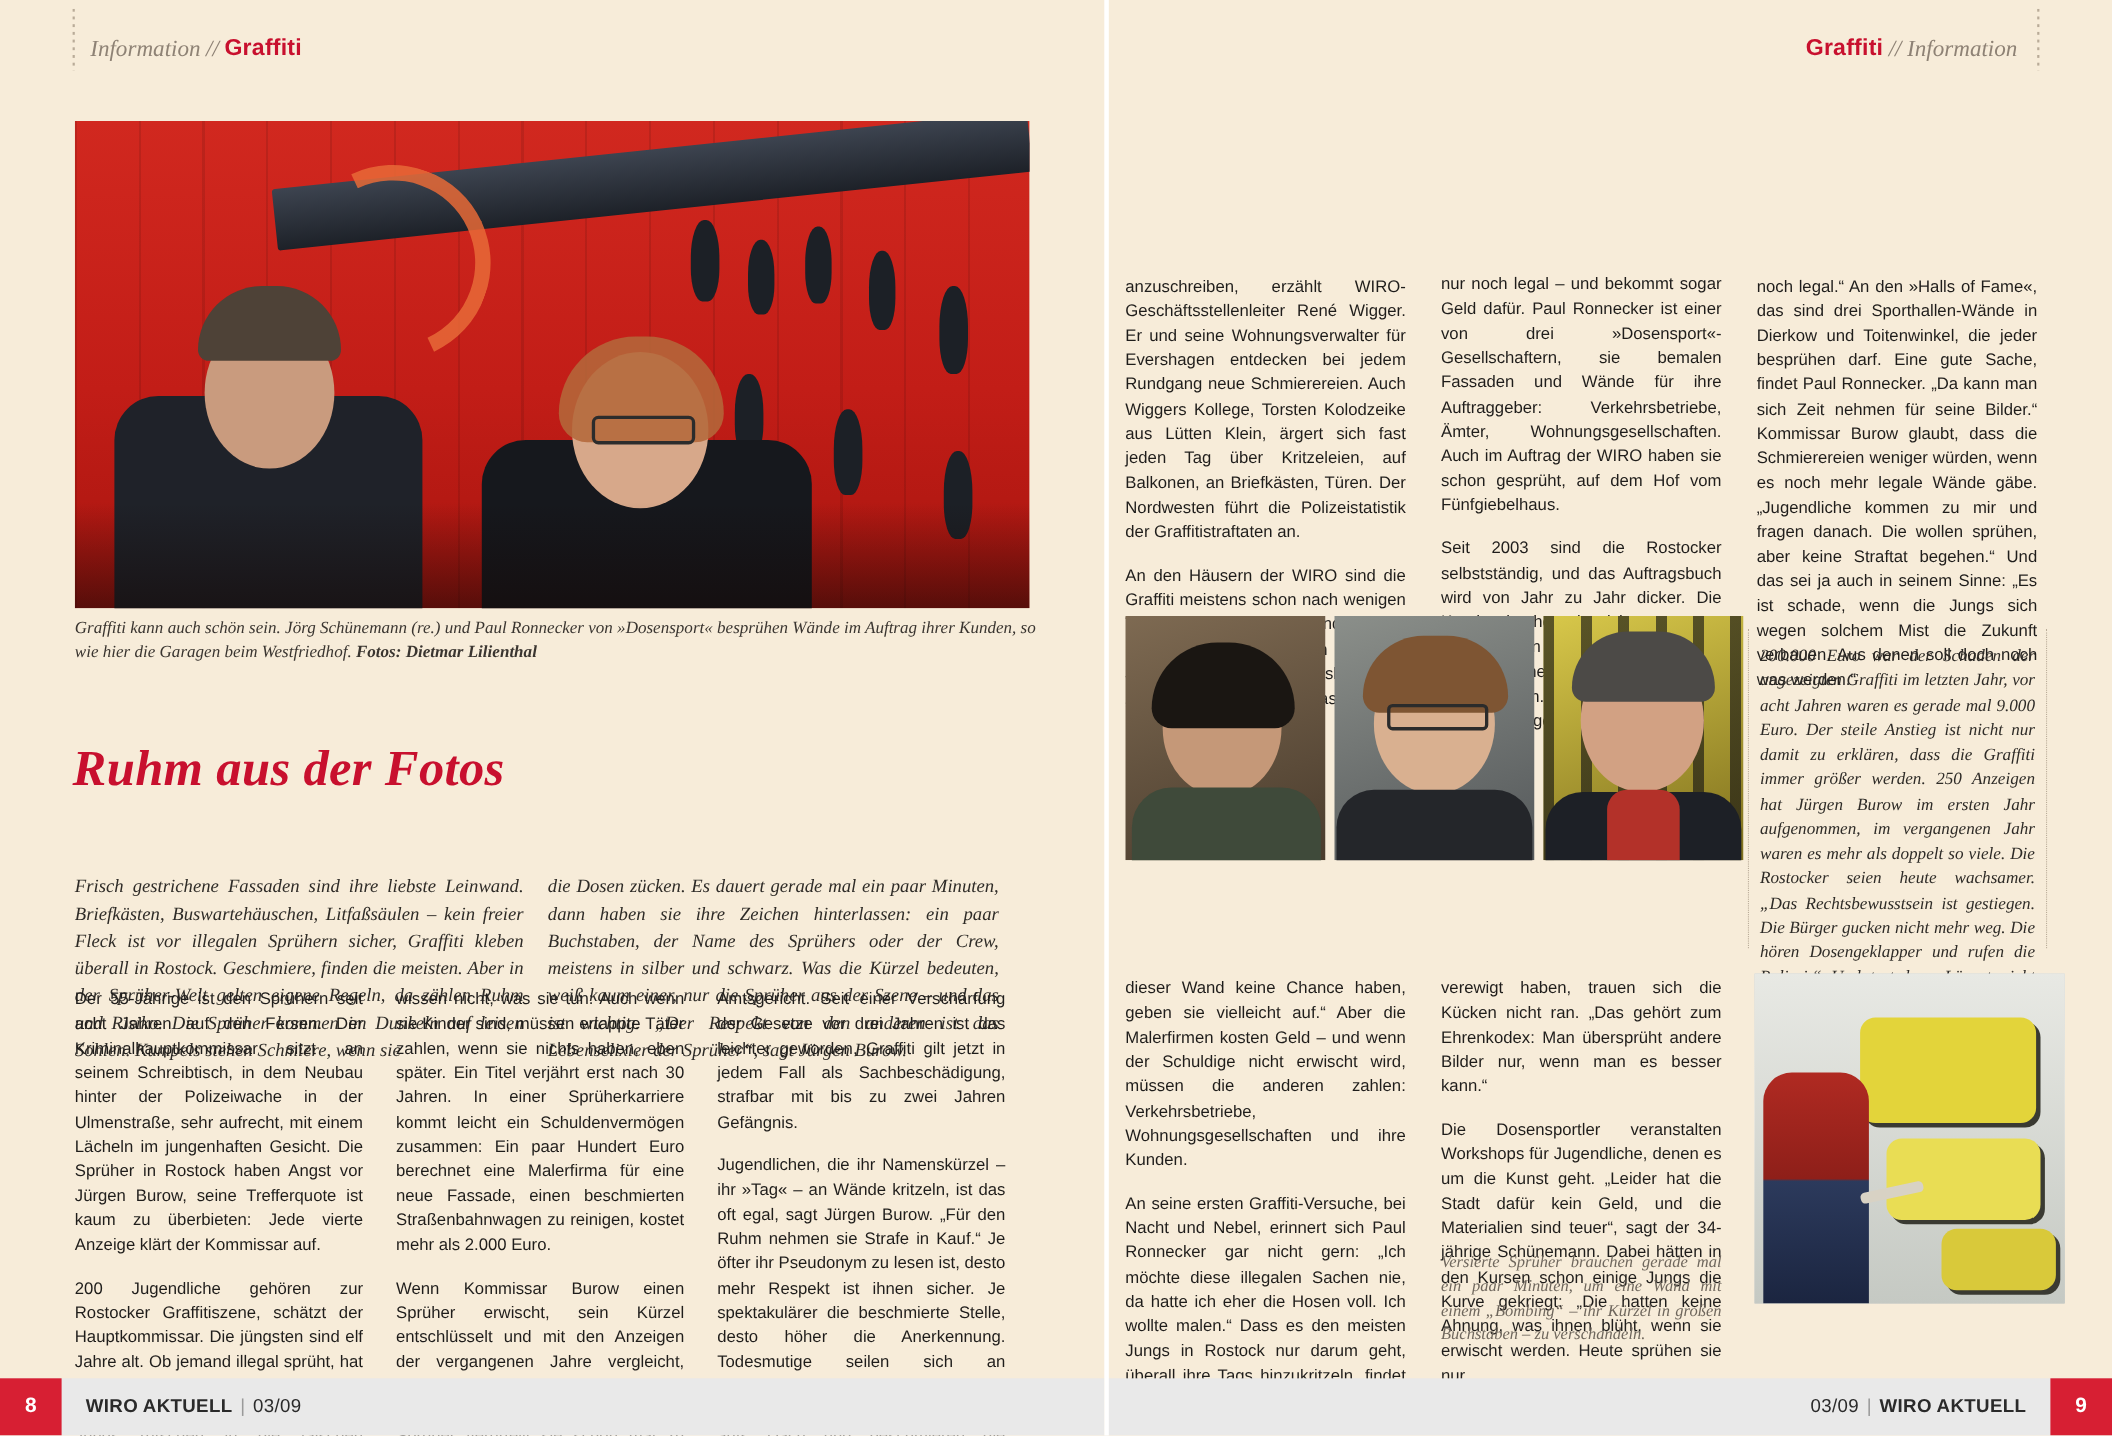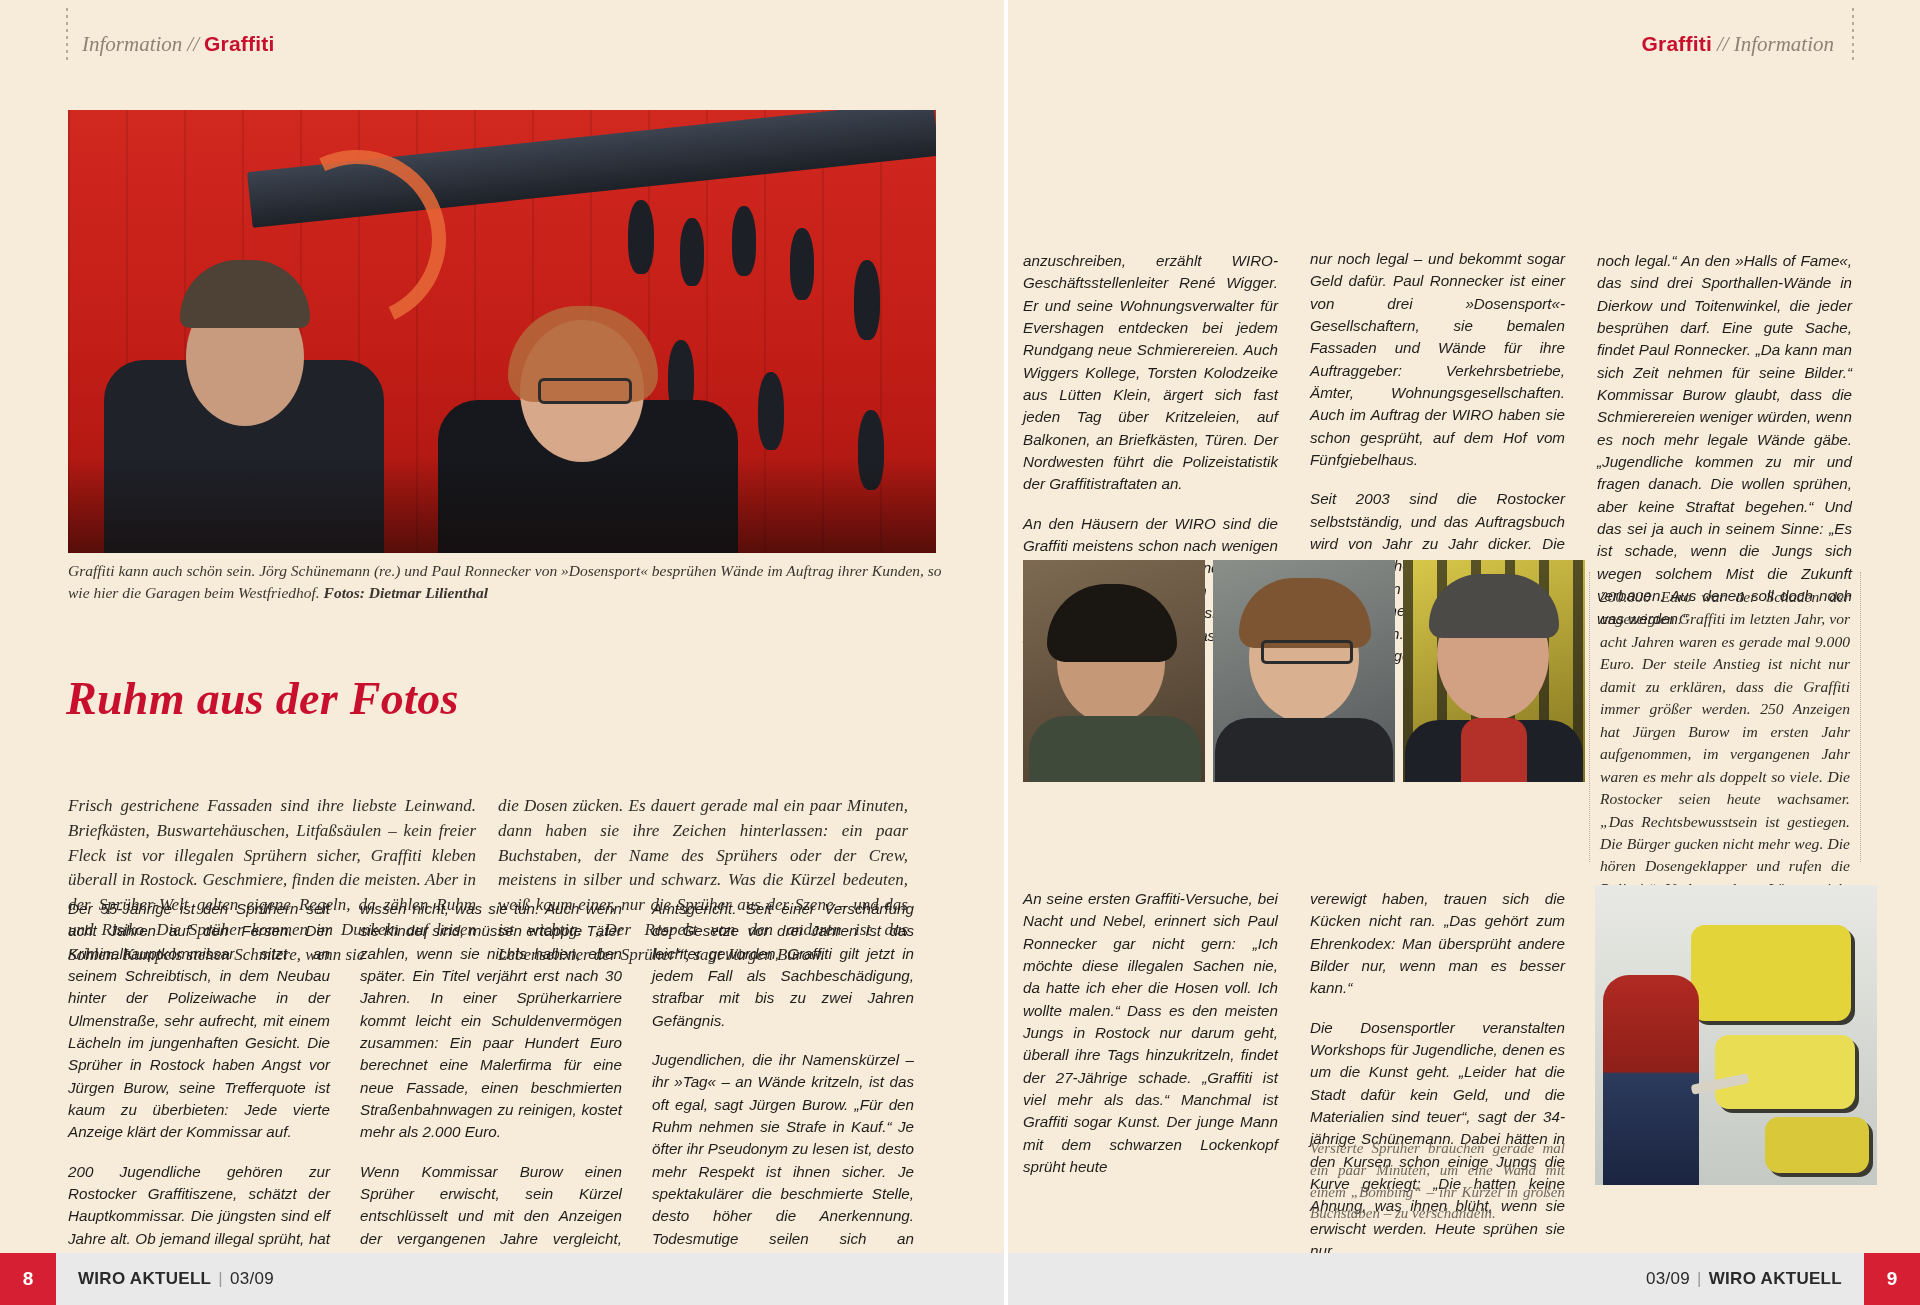--- a/index.html
+++ b/index.html
@@ -76,21 +76,21 @@
      font-family:"Liberation Serif", serif;font-style:italic;font-weight:700;
      color:#c8102e;font-size:46px;letter-spacing:.3px;}
 
   .lead{position:absolute;top:758px;font-family:"Liberation Serif", serif;font-style:italic;
      font-size:17px;line-height:1.46;color:#2e2b27;text-align:justify;margin-top:36px;}
   .lead-a{left:68px;width:408px;}
   .lead-b{left:498px;width:410px;}
 
   .col{position:absolute;font-size:15.2px;line-height:1.47;color:#1f1d1b;
      text-align:justify;-webkit-hyphens:auto;hyphens:auto;}
-  .col p{margin:0 0 17px 0;font-style:italic;}
+  .col p{margin:0 0 17px 0;}
 
   .lc1{left:68px;top:898px;width:262px;}
   .lc2{left:360px;top:898px;width:262px;}
   .lc3{left:652px;top:898px;width:262px;}
 
   .rc1{left:1023px;top:250px;width:255px;}
   .rc2{left:1310px;top:248px;width:255px;}
   .rc3{left:1597px;top:250px;width:255px;}
   .rd1{left:1023px;top:888px;width:255px;}
   .rd2{left:1310px;top:888px;width:255px;}
@@ -228,20 +228,21 @@
       <div style="position:absolute;left:26px;top:14px;width:130px;height:64px;background:#4c4a47;border-radius:64px 64px 16px 16px;"></div>
       <div style="position:absolute;left:2px;top:160px;width:178px;height:68px;background:#1d2026;border-radius:34px 34px 0 0;"></div>
       <div style="position:absolute;left:58px;top:158px;width:66px;height:64px;background:#b33129;border-radius:18px 18px 0 0;"></div>
     </div>
 
     <div class="quotebox" style="left:585px;">
       <div class="qt">200.000 Euro war der Schaden der angezeigten Graffiti im letzten Jahr, vor acht Jahren waren es gerade mal 9.000 Euro. Der steile Anstieg ist nicht nur damit zu erklären, dass die Graffiti immer größer werden. 250 Anzeigen hat Jürgen Burow im ersten Jahr aufgenommen, im vergangenen Jahr waren es mehr als doppelt so viele. Die Rostocker seien heute wachsamer. „Das Rechtsbewusstsein ist gestiegen. Die Bürger gucken nicht mehr weg. Die hören Dosengeklapper und rufen die Polizei.“ Und trotzdem: Längst nicht alle Graffiti werden angezeigt. „Viele Hausbesitzer haben leider kapituliert.“</div>
     </div>
 
     <div class="col rd1" style="left:19px;">
+      <p>dieser Wand keine Chance haben, geben sie vielleicht auf.“ Aber die Malerfirmen kosten Geld – und wenn der Schuldige nicht erwischt wird, müssen die anderen zahlen: Verkehrsbetriebe, Wohnungsgesellschaften und ihre Kunden.</p>
       <p>An seine ersten Graffiti-Versuche, bei Nacht und Nebel, erinnert sich Paul Ronnecker gar nicht gern: „Ich möchte diese illegalen Sachen nie, da hatte ich eher die Hosen voll. Ich wollte malen.“ Dass es den meisten Jungs in Rostock nur darum geht, überall ihre Tags hinzukritzeln, findet der 27-Jährige schade. „Graffiti ist viel mehr als das.“ Manchmal ist Graffiti sogar Kunst. Der junge Mann mit dem schwarzen Lockenkopf sprüht heute</p>
     </div>
     <div class="col rd2" style="left:306px;">
       <p>verewigt haben, trauen sich die Kücken nicht ran. „Das gehört zum Ehrenkodex: Man übersprüht andere Bilder nur, wenn man es besser kann.“</p>
       <p>Die Dosensportler veranstalten Workshops für Jugendliche, denen es um die Kunst geht. „Leider hat die Stadt dafür kein Geld, und die Materialien sind teuer“, sagt der 34-jährige Schünemann. Dabei hätten in den Kursen schon einige Jungs die Kurve gekriegt: „Die hatten keine Ahnung, was ihnen blüht, wenn sie erwischt werden. Heute sprühen sie nur</p>
     </div>
 
     <div class="cap cap-spray" style="left:306px;top:1138px;width:255px;">Versierte Sprüher brauchen gerade mal ein paar Minuten, um eine Wand mit einem „Bombing“ – ihr Kürzel in großen Buchstaben – zu verschandeln.</div>
 
     <div class="graffphoto" style="left:591px;top:885px;">

